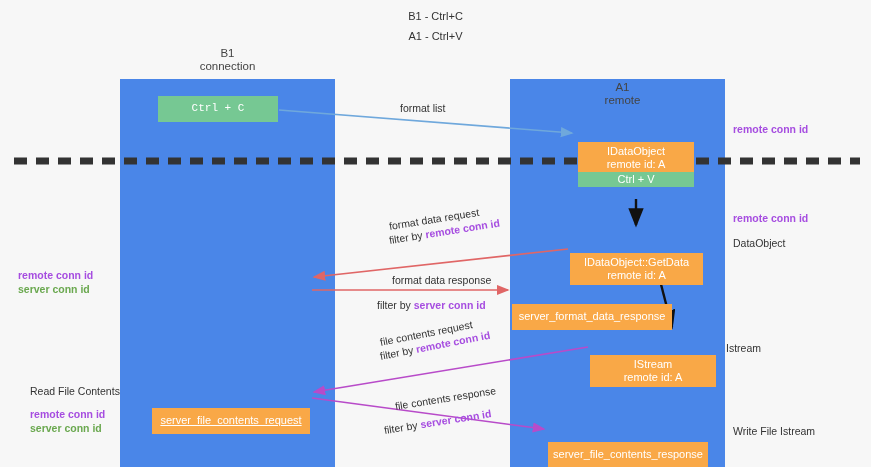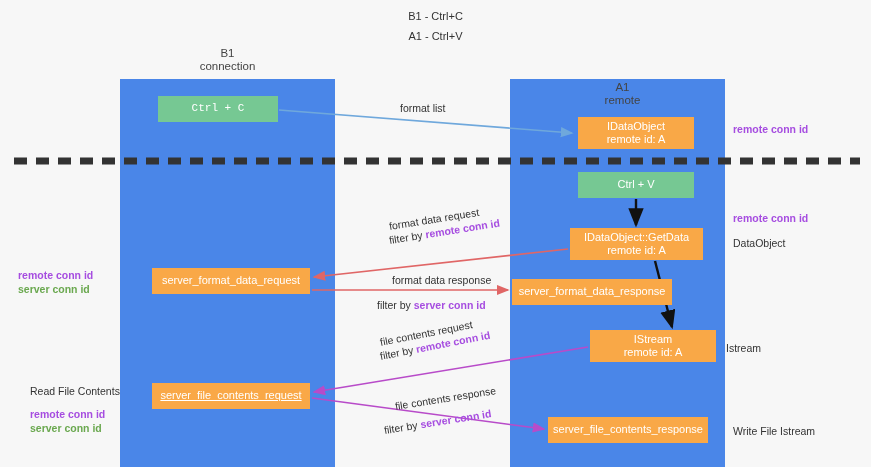--- a/index.html
+++ b/index.html
@@ -32,28 +32,28 @@
 
   .box{
     position:absolute;
     display:flex;flex-direction:column;align-items:center;justify-content:center;
     text-align:center;
     color:#ffffff;
     font-size:11px;
     line-height:13.5px;
     box-sizing:border-box;
   }
-  .box.orange{background:#f9a847;}
+  .box.orange{background:#f9a847;margin-top:25px;}
   .box.green{background:#76c893;}
   .box .l2{display:block;}
 
   
   #box-ctrlc{left:158px;top:96px;width:120px;height:26px;font-size:11px;font-family:Liberation Mono, monospace;}
   #box-idataobject{left:578px;top:117px;width:116px;height:32px;}
-  #box-ctrlv{left:578px;top:172px;width:116px;height:26px;}
+  #box-ctrlv{left:578px;top:172px;width:116px;height:15px;}
   #box-getdata{left:570px;top:228px;width:133px;height:32px;}
   #box-sfdreq{left:152px;top:268px;width:158px;height:26px;}
   #box-sfdresp{left:512px;top:279px;width:160px;height:26px;}
   #box-istream{left:590px;top:330px;width:126px;height:32px;}
   #box-sfcreq{left:152px;top:383px;width:158px;height:26px;text-decoration:underline;}
   #box-sfcresp{left:548px;top:417px;width:160px;height:26px;}
 
   
   .side{
     position:absolute;font-size:10.5px;line-height:14px;
@@ -157,23 +157,20 @@
 
   <div class="box green" id="box-ctrlv">
     <span>Ctrl + V</span>
   </div>
 
   <div class="box orange" id="box-getdata">
     <span>IDataObject::GetData</span>
     <span class="l2">remote id: A</span>
   </div>
 
-  <div class="box orange" id="box-sfdreq">
-    <span>server_format_data_request</span>
-  </div>
 
   <div class="box orange" id="box-sfdresp">
     <span>server_format_data_response</span>
   </div>
 
   <div class="box orange" id="box-istream">
     <span>IStream</span>
     <span class="l2">remote id: A</span>
   </div>
 

